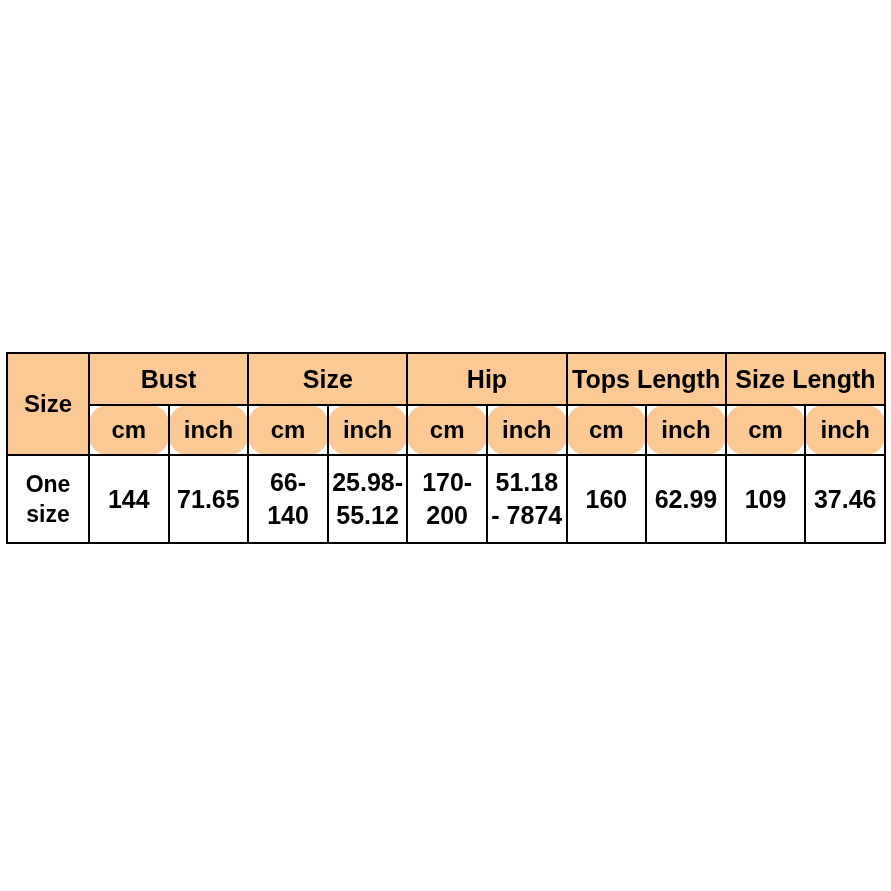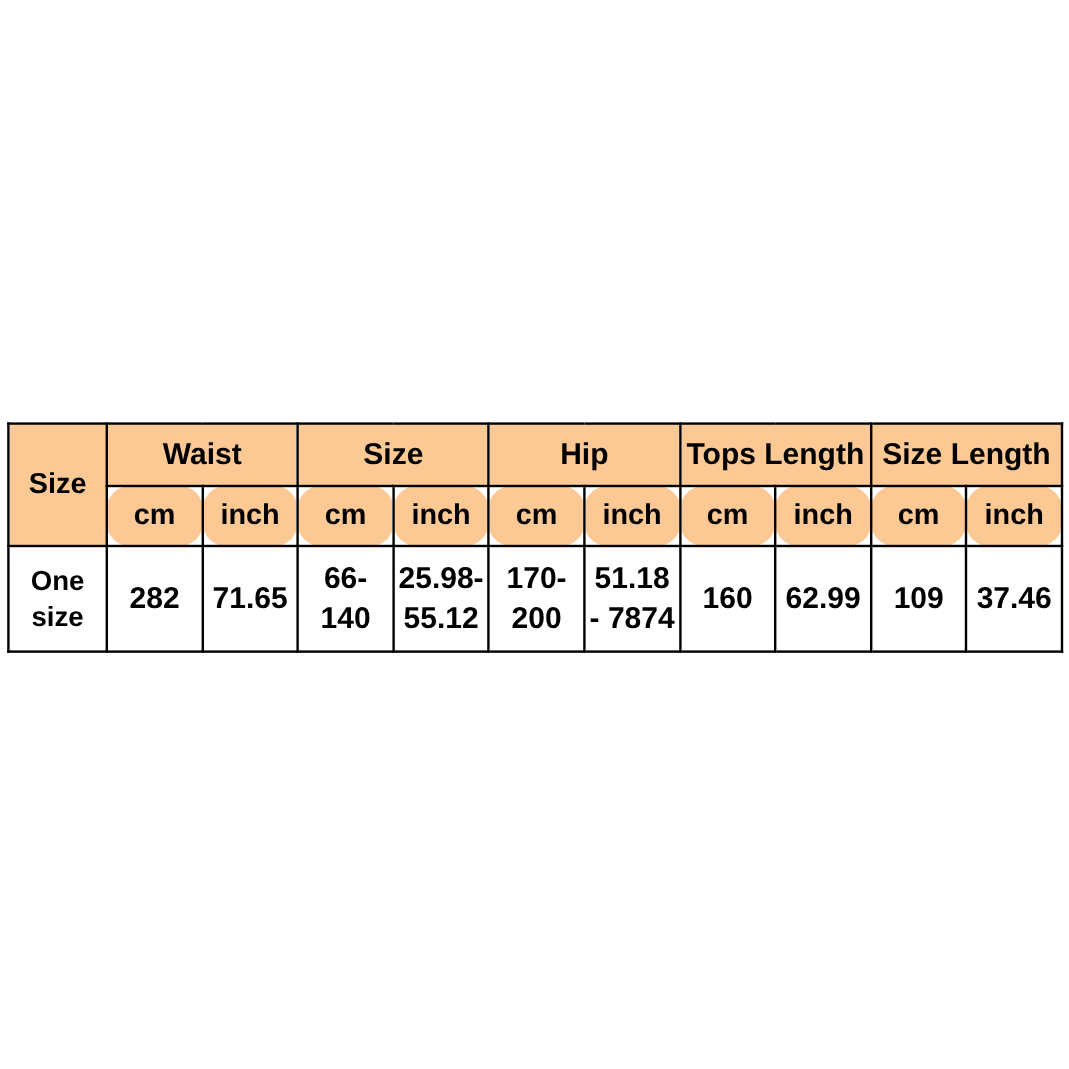--- a/index.html
+++ b/index.html
@@ -87,21 +87,21 @@
   .col-pinch  { width: 93px; }
 </style>
 </head>
 <body>
 
 <div id="size-chart-wrap">
   <table class="size-chart">
     <thead>
       <tr>
         <th class="grp-head size-head col-size" rowspan="2">Size</th>
-        <th class="grp-head" colspan="2">Waist</th>
+        <th class="grp-head" colspan="2">Bust</th>
         <th class="grp-head" colspan="2">Size</th>
         <th class="grp-head" colspan="2">Hip</th>
         <th class="grp-head" colspan="2">Tops Length</th>
         <th class="grp-head" colspan="2">Size Length</th>
       </tr>
       <tr>
         <th class="unit-head col-bcm">cm</th>
         <th class="unit-head col-binch">inch</th>
         <th class="unit-head col-wcm">cm</th>
         <th class="unit-head col-winch">inch</th>
@@ -109,21 +109,21 @@
         <th class="unit-head col-hinch">inch</th>
         <th class="unit-head col-tcm">cm</th>
         <th class="unit-head col-tinch">inch</th>
         <th class="unit-head col-pcm">cm</th>
         <th class="unit-head col-pinch">inch</th>
       </tr>
     </thead>
     <tbody>
       <tr>
         <td class="data-cell size-cell">One size</td>
-        <td class="data-cell">282</td>
+        <td class="data-cell">144</td>
         <td class="data-cell">71.65</td>
         <td class="data-cell">66-140</td>
         <td class="data-cell">25.98-55.12</td>
         <td class="data-cell">170-200</td>
         <td class="data-cell">51.18 - 7874</td>
         <td class="data-cell">160</td>
         <td class="data-cell">62.99</td>
         <td class="data-cell">109</td>
         <td class="data-cell">37.46</td>
       </tr>

